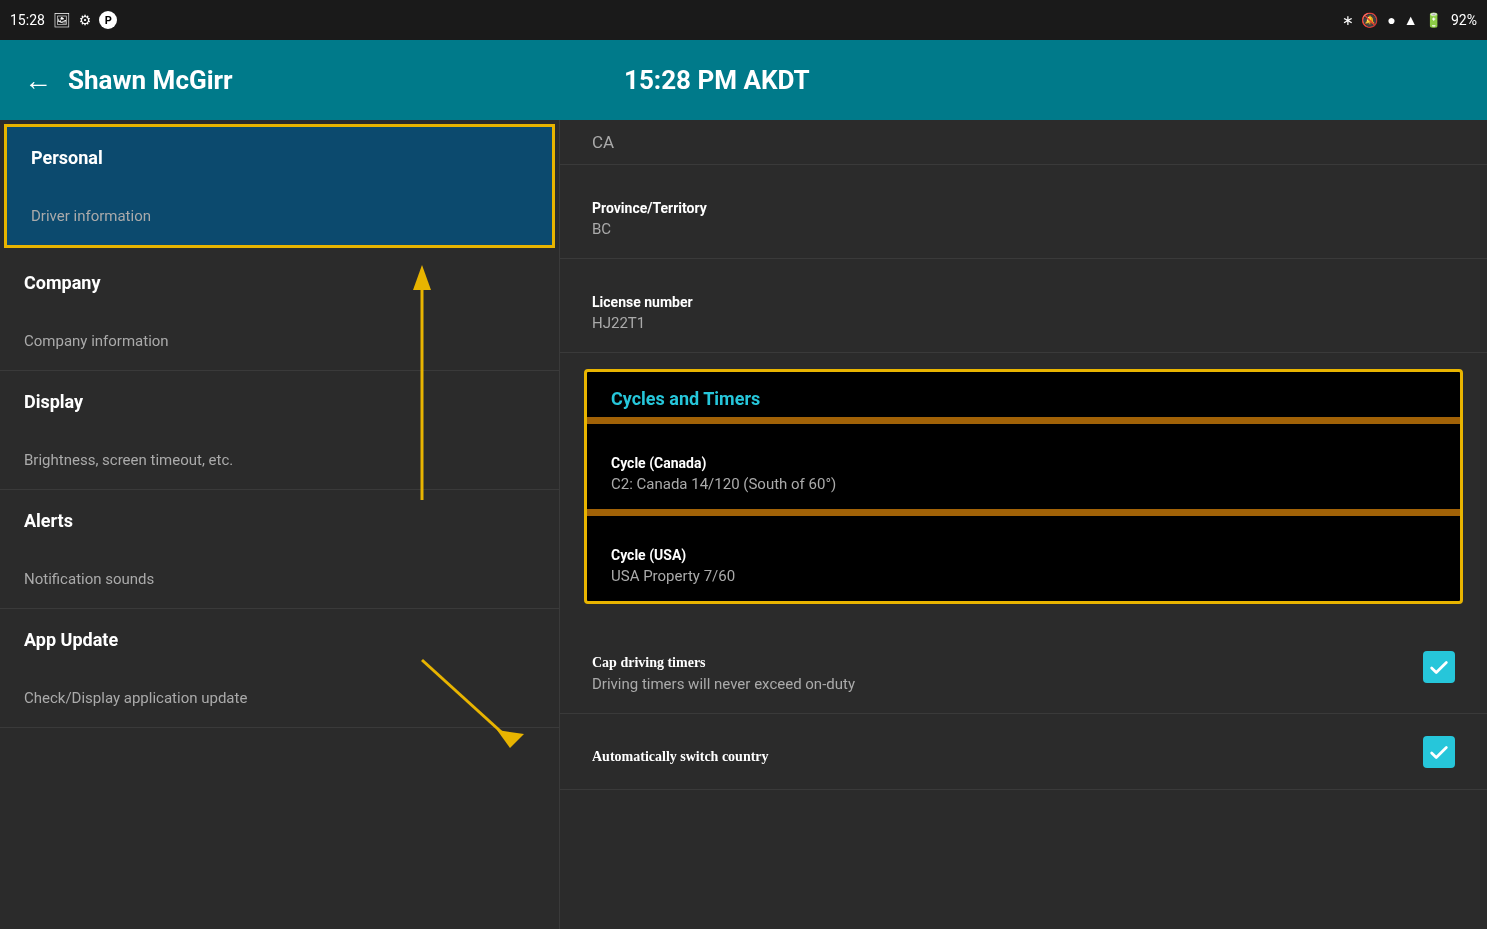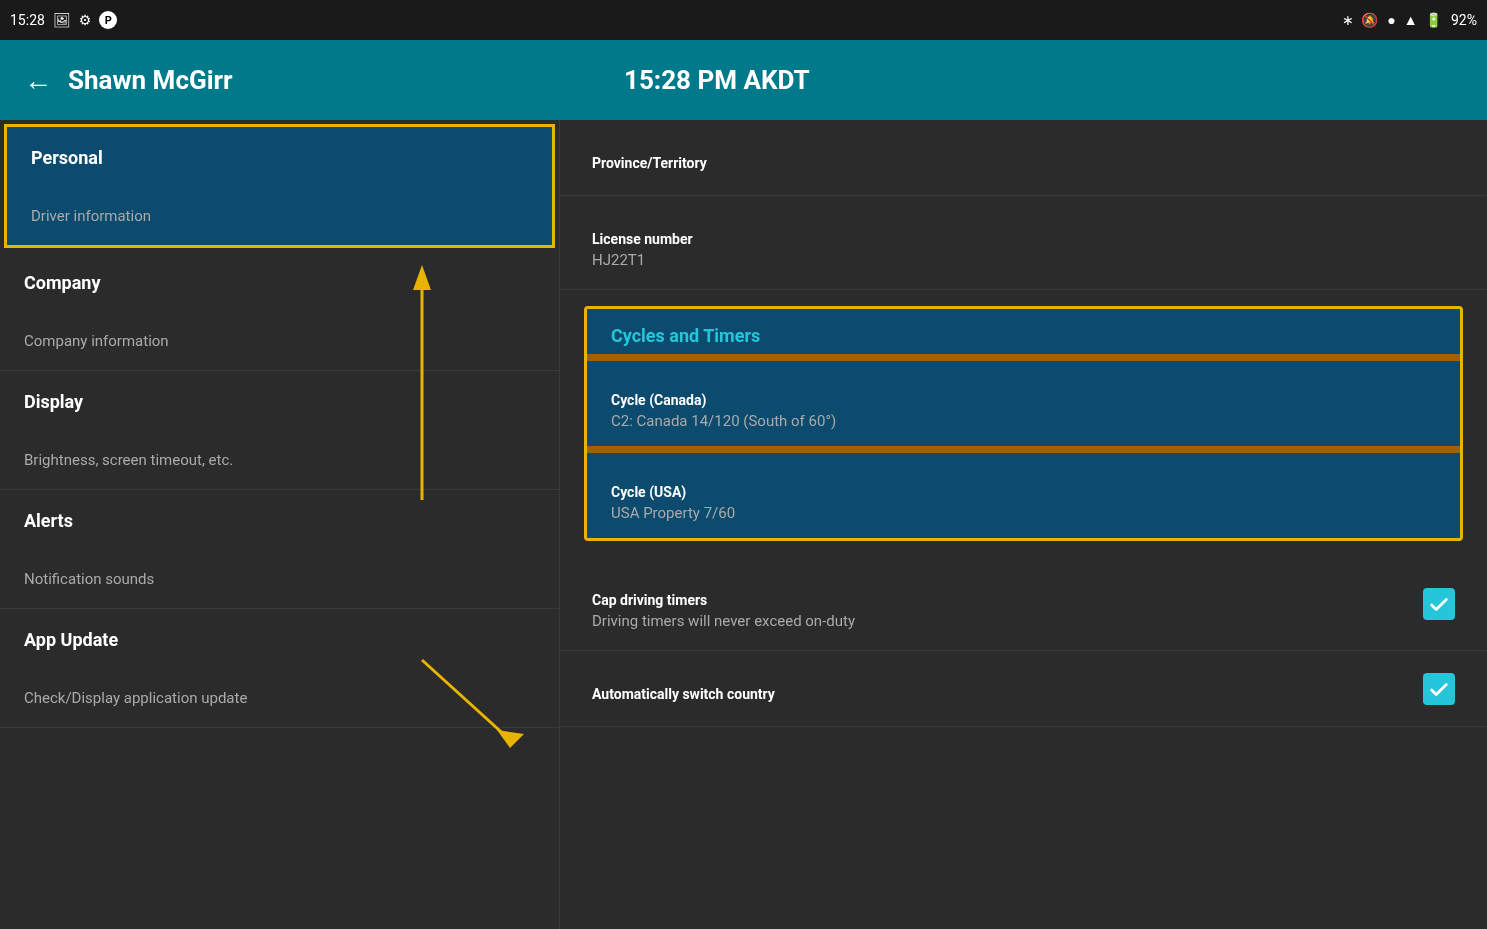--- a/index.html
+++ b/index.html
@@ -122,21 +122,21 @@
     .detail-value {
       font-size: 15px;
       color: #aaa;
     }
 
     
     .cycles-section {
       margin: 16px 24px;
       border: 3px solid #e8b400;
       border-radius: 4px;
-      background: #0c4a6e;
+      background: #000000;
     }
     .cycles-header {
       padding: 16px 24px 8px 24px;
       font-size: 18px;
       font-weight: bold;
       color: #26c6da;
     }
     .cycles-row {
       padding: 16px 24px;
       border-top: 7px solid #a16207;
@@ -148,20 +148,21 @@
     
     .checkbox-row {
       display: flex;
       align-items: center;
       justify-content: space-between;
       padding: 20px 32px;
       border-bottom: 1px solid #3a3a3a;
     }
     .checkbox-text .detail-label {
       margin-bottom: 4px;
+      font-family: Liberation Serif, serif;
     }
     .checkbox-icon {
       width: 32px;
       height: 32px;
       background: #26c6da;
       border-radius: 4px;
       display: flex;
       align-items: center;
       justify-content: center;
       flex-shrink: 0;
@@ -260,23 +261,27 @@
 
     <div class="sidebar-item">
       <div class="sidebar-item-title">App Update</div>
       <div class="sidebar-item-subtitle">Check/Display application update</div>
     </div>
 
   </div>
 
   <div class="right-panel">
 
+    <div class="top-partial">
+      <div class="detail-value">CA</div>
+    </div>
 
     <div class="detail-row">
       <div class="detail-label">Province/Territory</div>
+      <div class="detail-value">BC</div>
     </div>
 
     <div class="detail-row">
       <div class="detail-label">License number</div>
       <div class="detail-value">HJ22T1</div>
     </div>
 
     <div class="cycles-section">
       <div class="cycles-header">Cycles and Timers</div>
 

